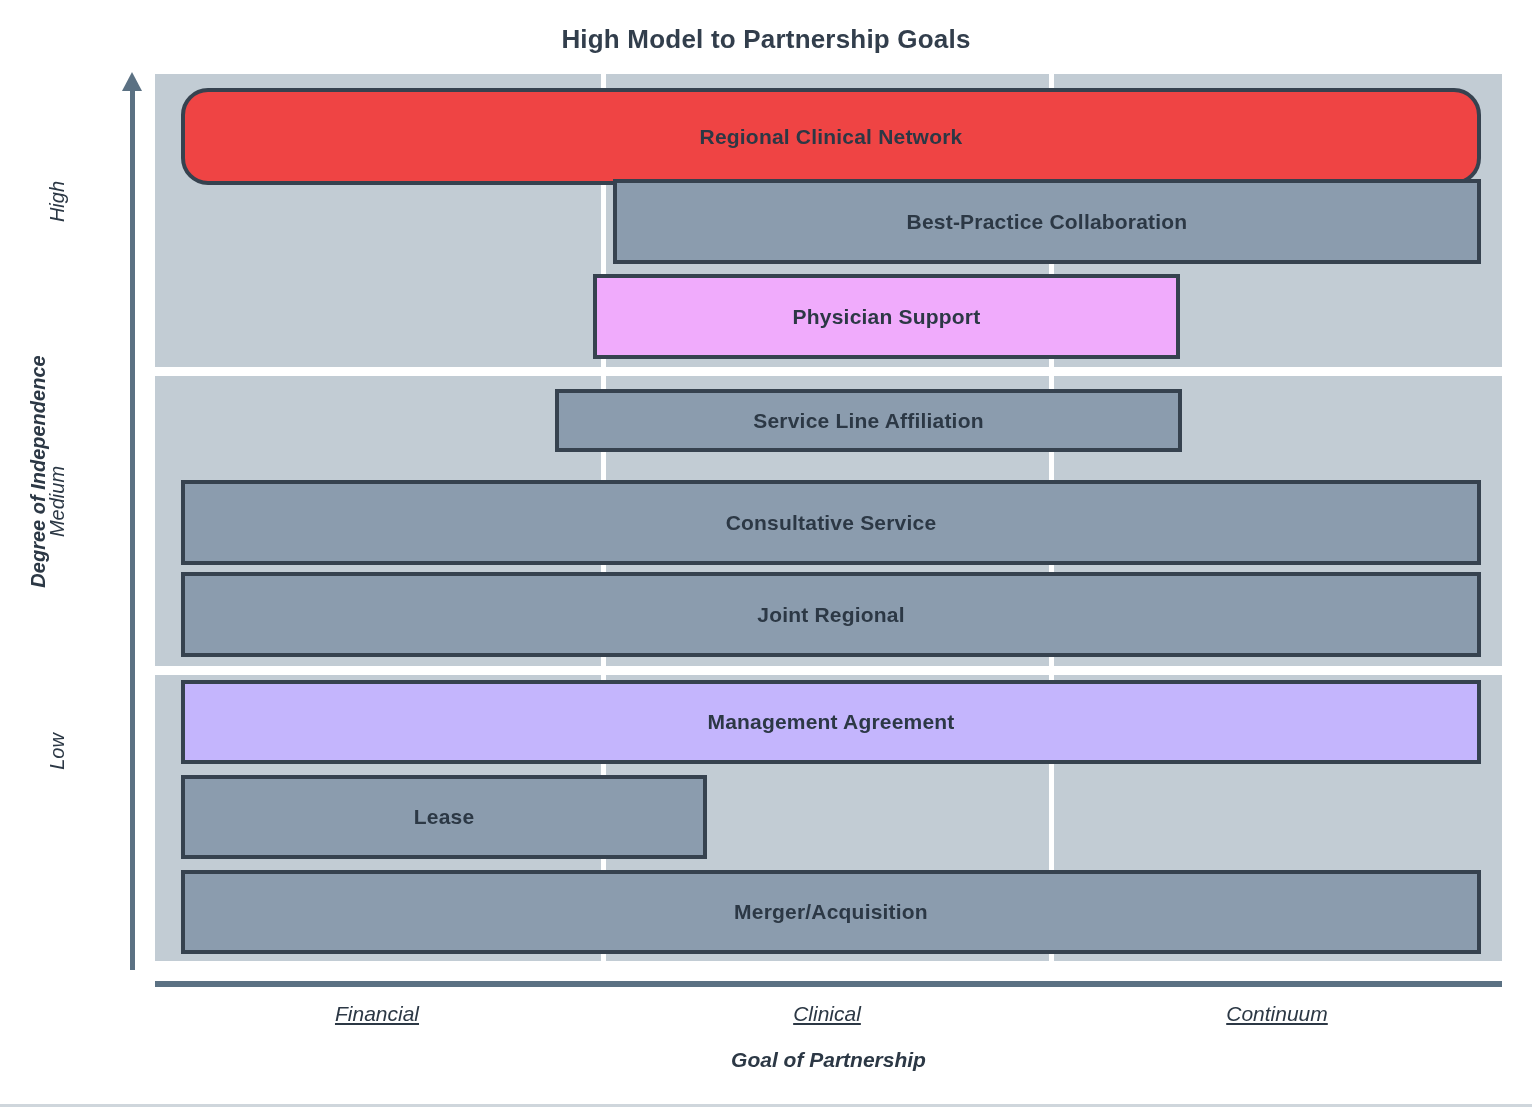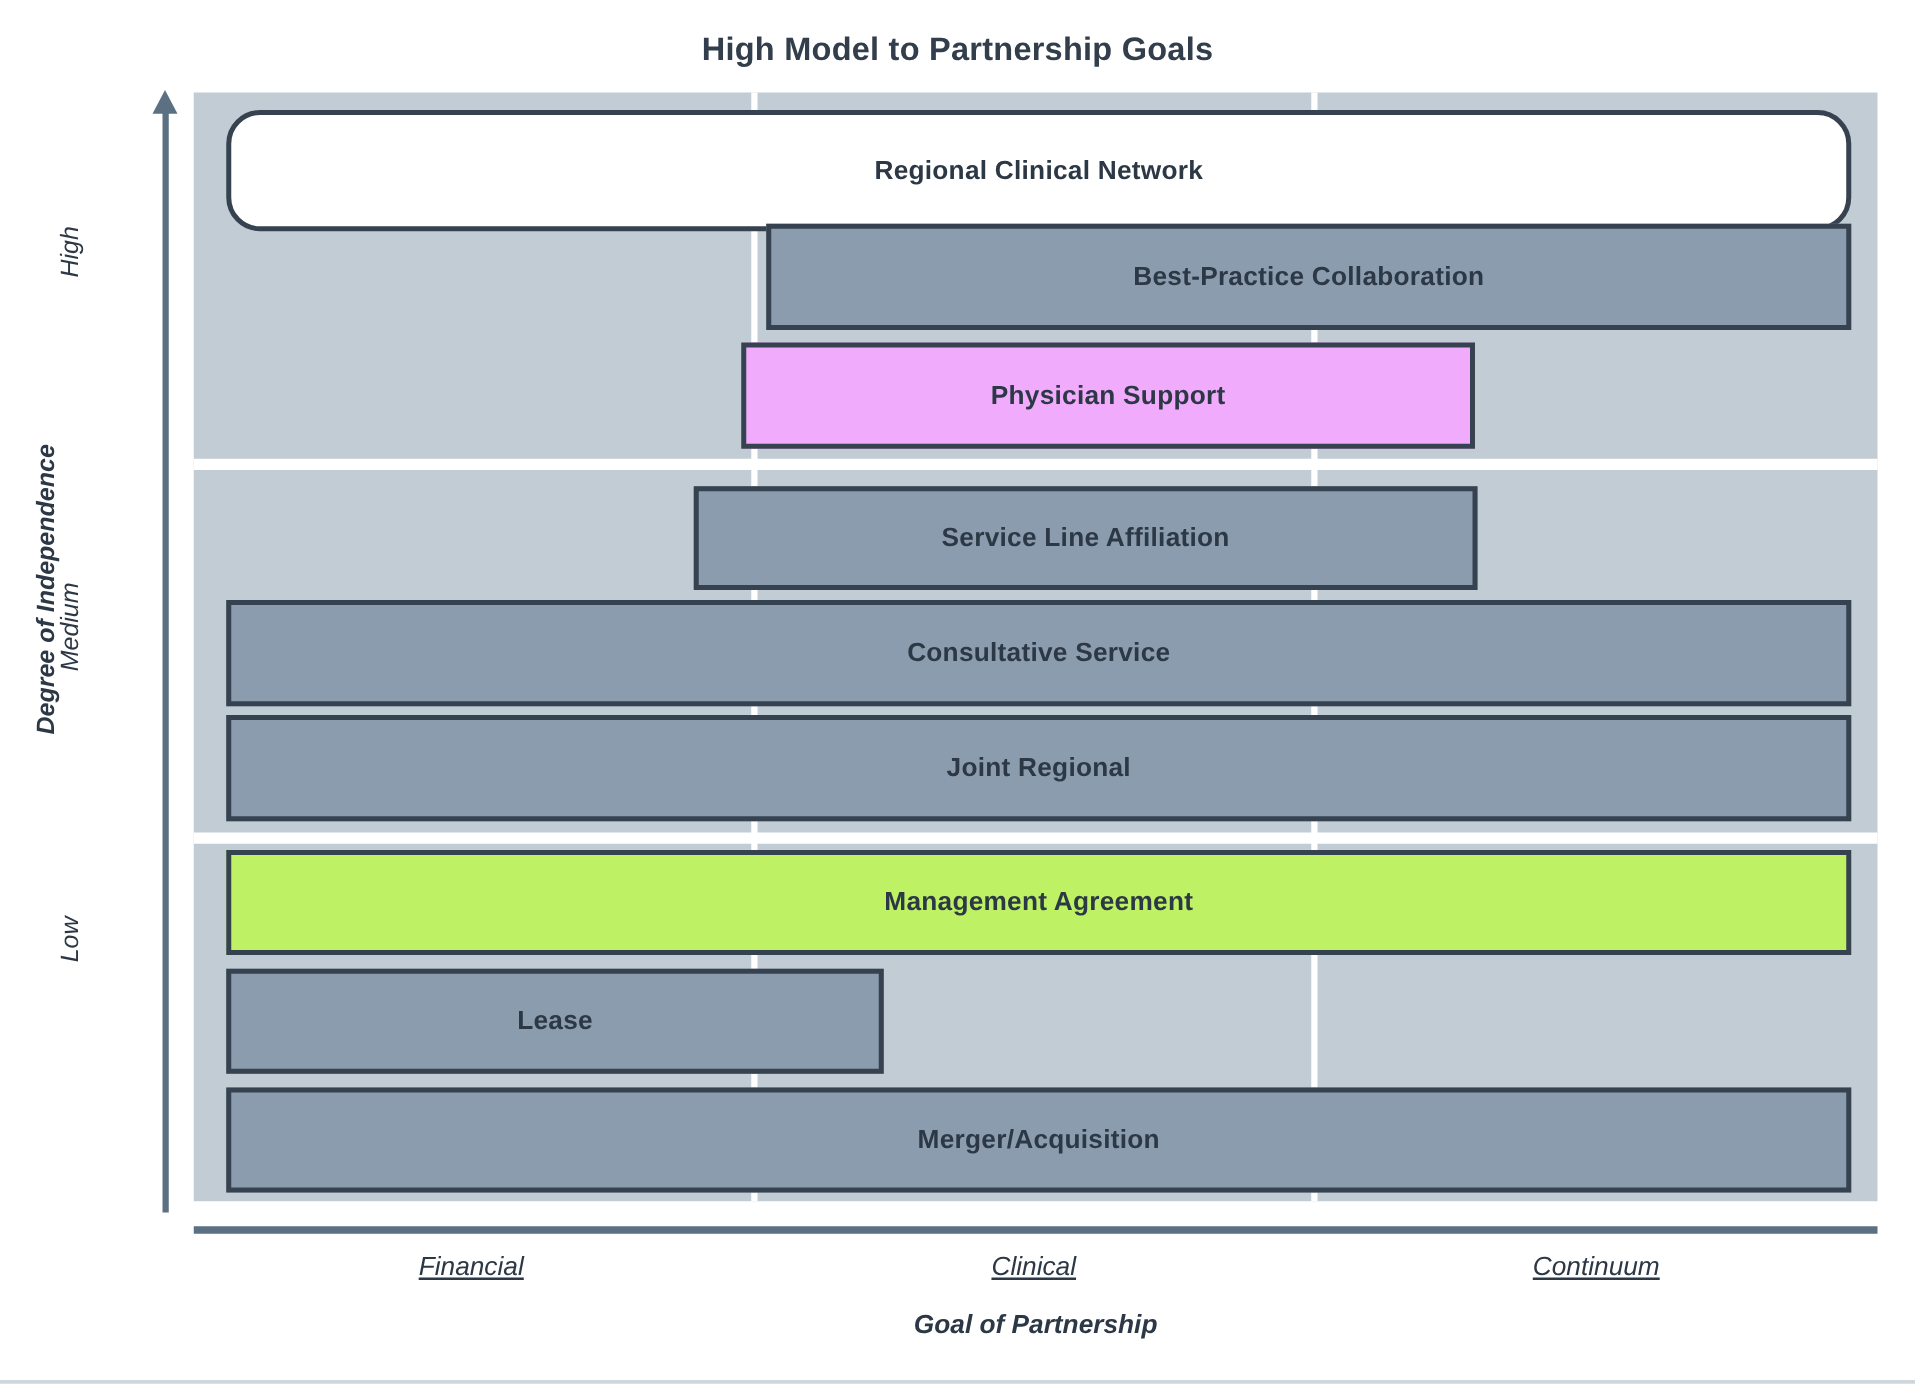--- a/index.html
+++ b/index.html
@@ -178,39 +178,39 @@
 <div id="y-tick-low" class="y-tick-label">Low</div>
 
 <div id="plot-area">
 
   <div id="gridline-1" class="col-gridline"></div>
   <div id="gridline-2" class="col-gridline"></div>
 
   <div id="band-divider-1" class="band-divider"></div>
   <div id="band-divider-2" class="band-divider"></div>
 
-  <div class="bar" style="left: 26px; top: 14px; width: 1300px; height: 97px; background: #ffffff; border-color: rgb(54, 66, 79); border-radius: 27px;">
+  <div class="bar" style="left: 26px; top: 14px; width: 1300px; height: 97px; background: #ef4444; border-color: rgb(54, 66, 79); border-radius: 27px;">
     <span class="bar-label">Regional Clinical Network</span>
   </div>
   <div class="bar" style="left: 458px; top: 105px; width: 868px; height: 85px; background: rgb(139, 156, 174); border-color: rgb(54, 66, 79);">
     <span class="bar-label">Best-Practice Collaboration</span>
   </div>
   <div class="bar" style="left: 438px; top: 200px; width: 587px; height: 85px; background: #f0abfc; border-color: rgb(54, 66, 79);">
     <span class="bar-label">Physician Support</span>
   </div>
-  <div class="bar" style="left: 400px; top: 315px; width: 627px; height: 83px; background: rgb(139, 156, 174); border-color: rgb(54, 66, 79);">
+  <div class="bar" style="left: 400px; top: 315px; width: 627px; height: 63px; background: rgb(139, 156, 174); border-color: rgb(54, 66, 79);">
     <span class="bar-label">Service Line Affiliation</span>
   </div>
   <div class="bar" style="left: 26px; top: 406px; width: 1300px; height: 85px; background: rgb(139, 156, 174); border-color: rgb(54, 66, 79);">
     <span class="bar-label">Consultative Service</span>
   </div>
   <div class="bar" style="left: 26px; top: 498px; width: 1300px; height: 85px; background: rgb(139, 156, 174); border-color: rgb(54, 66, 79);">
     <span class="bar-label">Joint Regional</span>
   </div>
-  <div class="bar" style="left: 26px; top: 606px; width: 1300px; height: 84px; background: #bef264; border-color: rgb(54, 66, 79);">
+  <div class="bar" style="left: 26px; top: 606px; width: 1300px; height: 84px; background: #c4b5fd; border-color: rgb(54, 66, 79);">
     <span class="bar-label">Management Agreement</span>
   </div>
   <div class="bar" style="left: 26px; top: 701px; width: 526px; height: 84px; background: rgb(139, 156, 174); border-color: rgb(54, 66, 79);">
     <span class="bar-label">Lease</span>
   </div>
   <div class="bar" style="left: 26px; top: 796px; width: 1300px; height: 84px; background: rgb(139, 156, 174); border-color: rgb(54, 66, 79);">
     <span class="bar-label">Merger/Acquisition</span>
   </div>
 
 </div>

